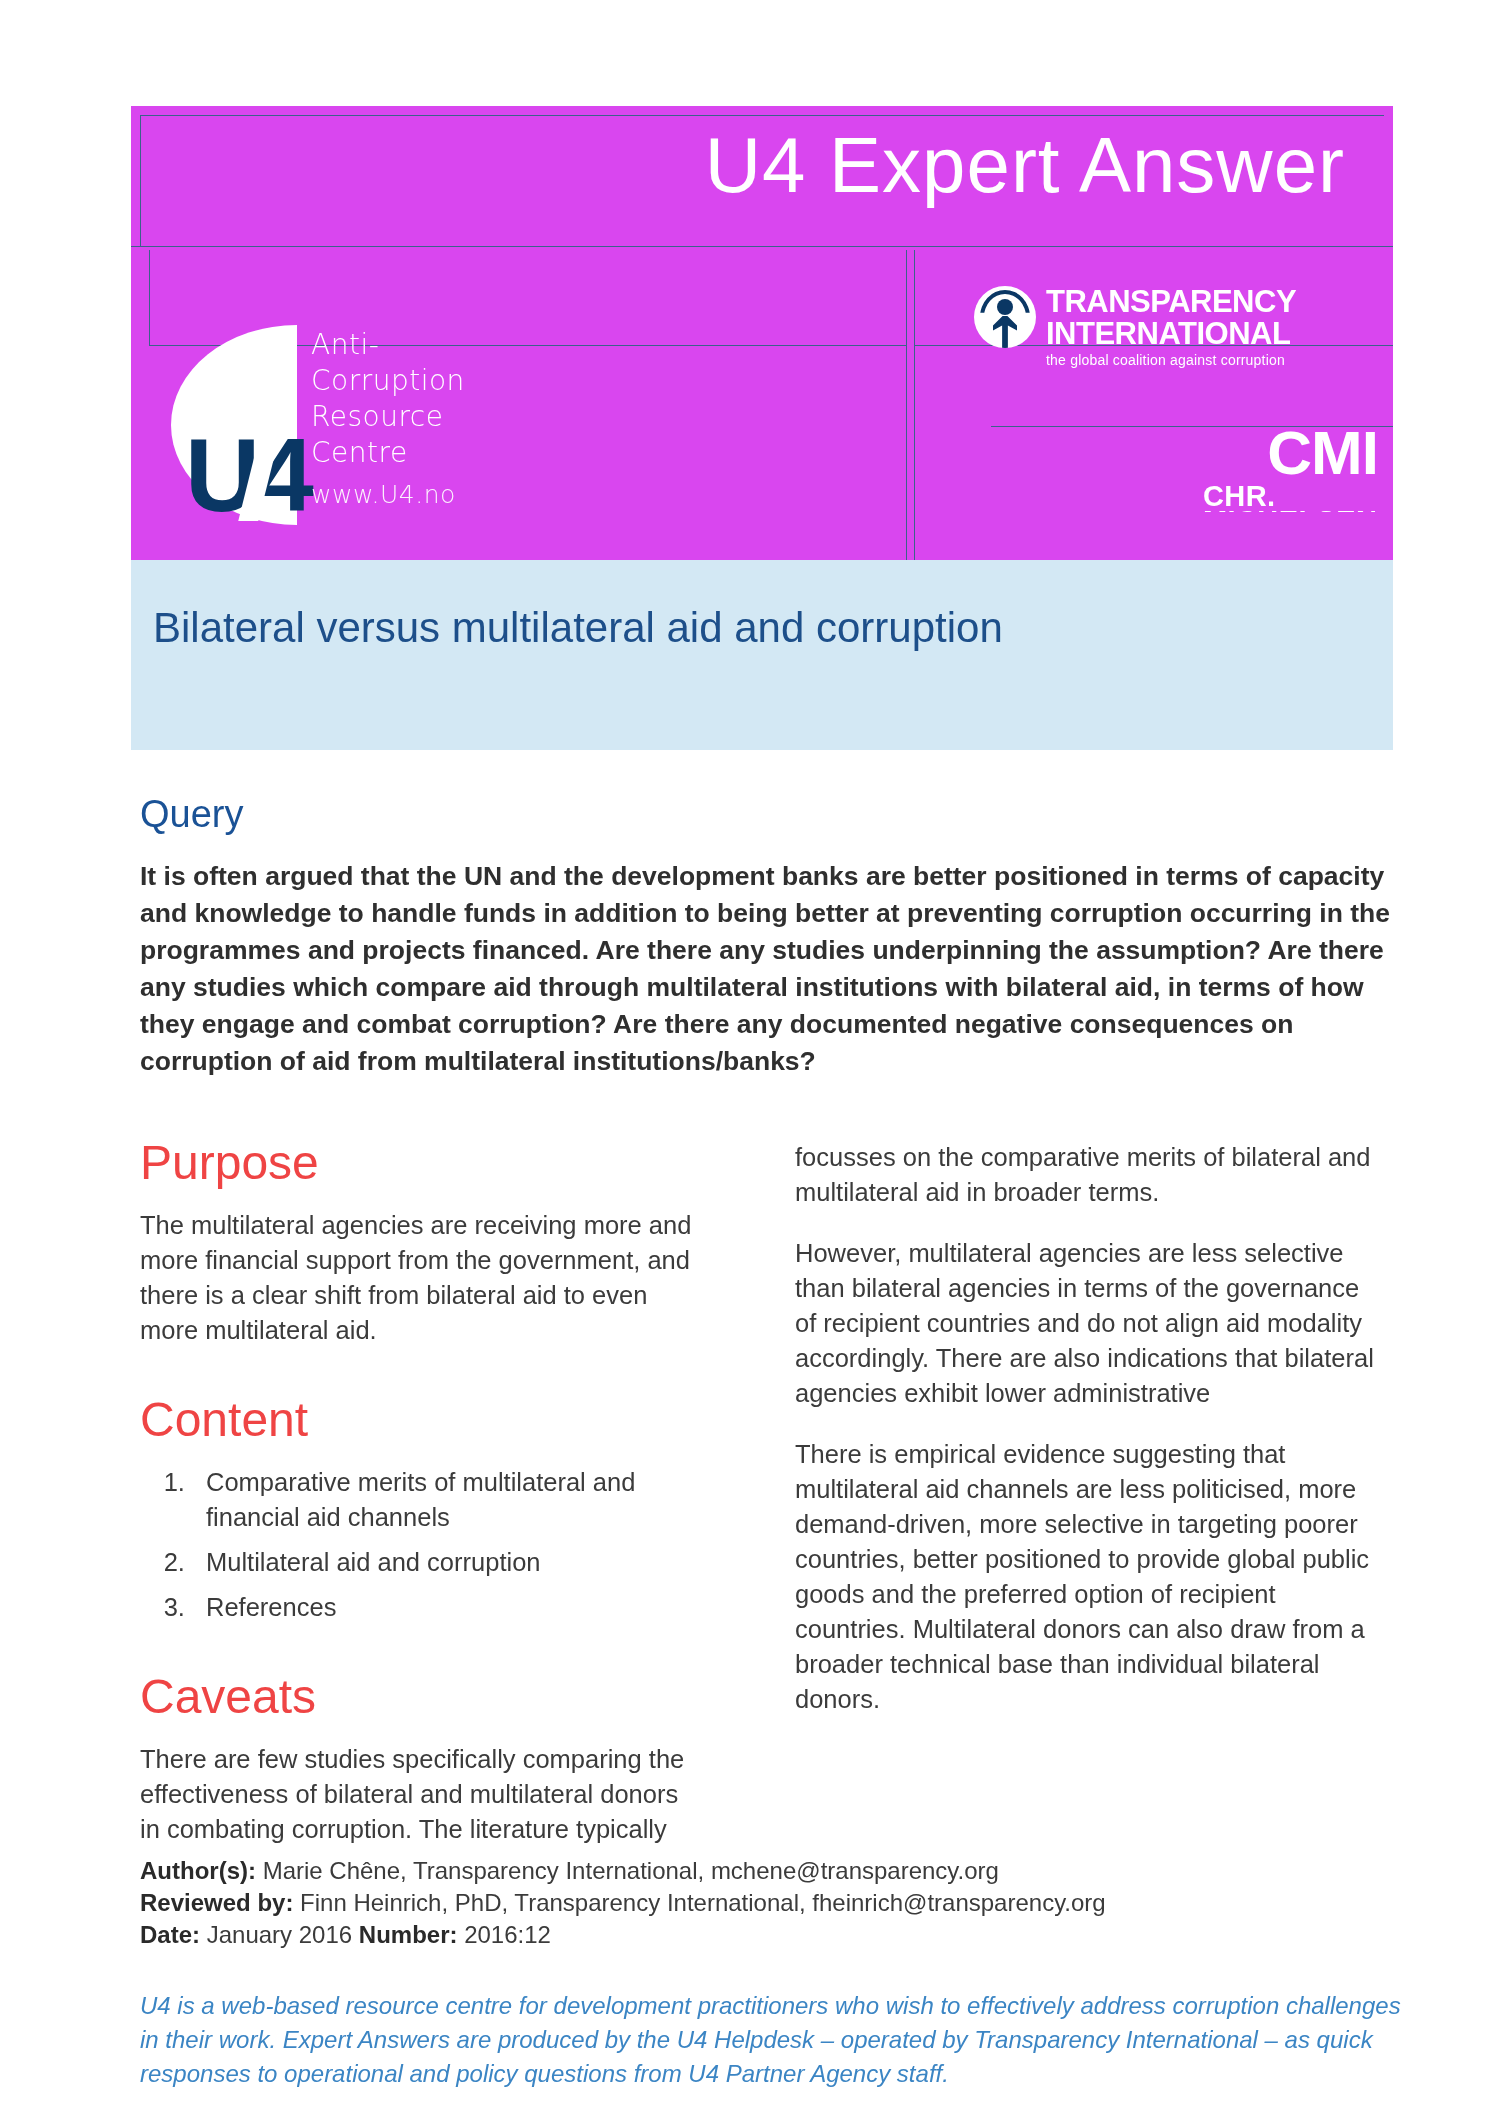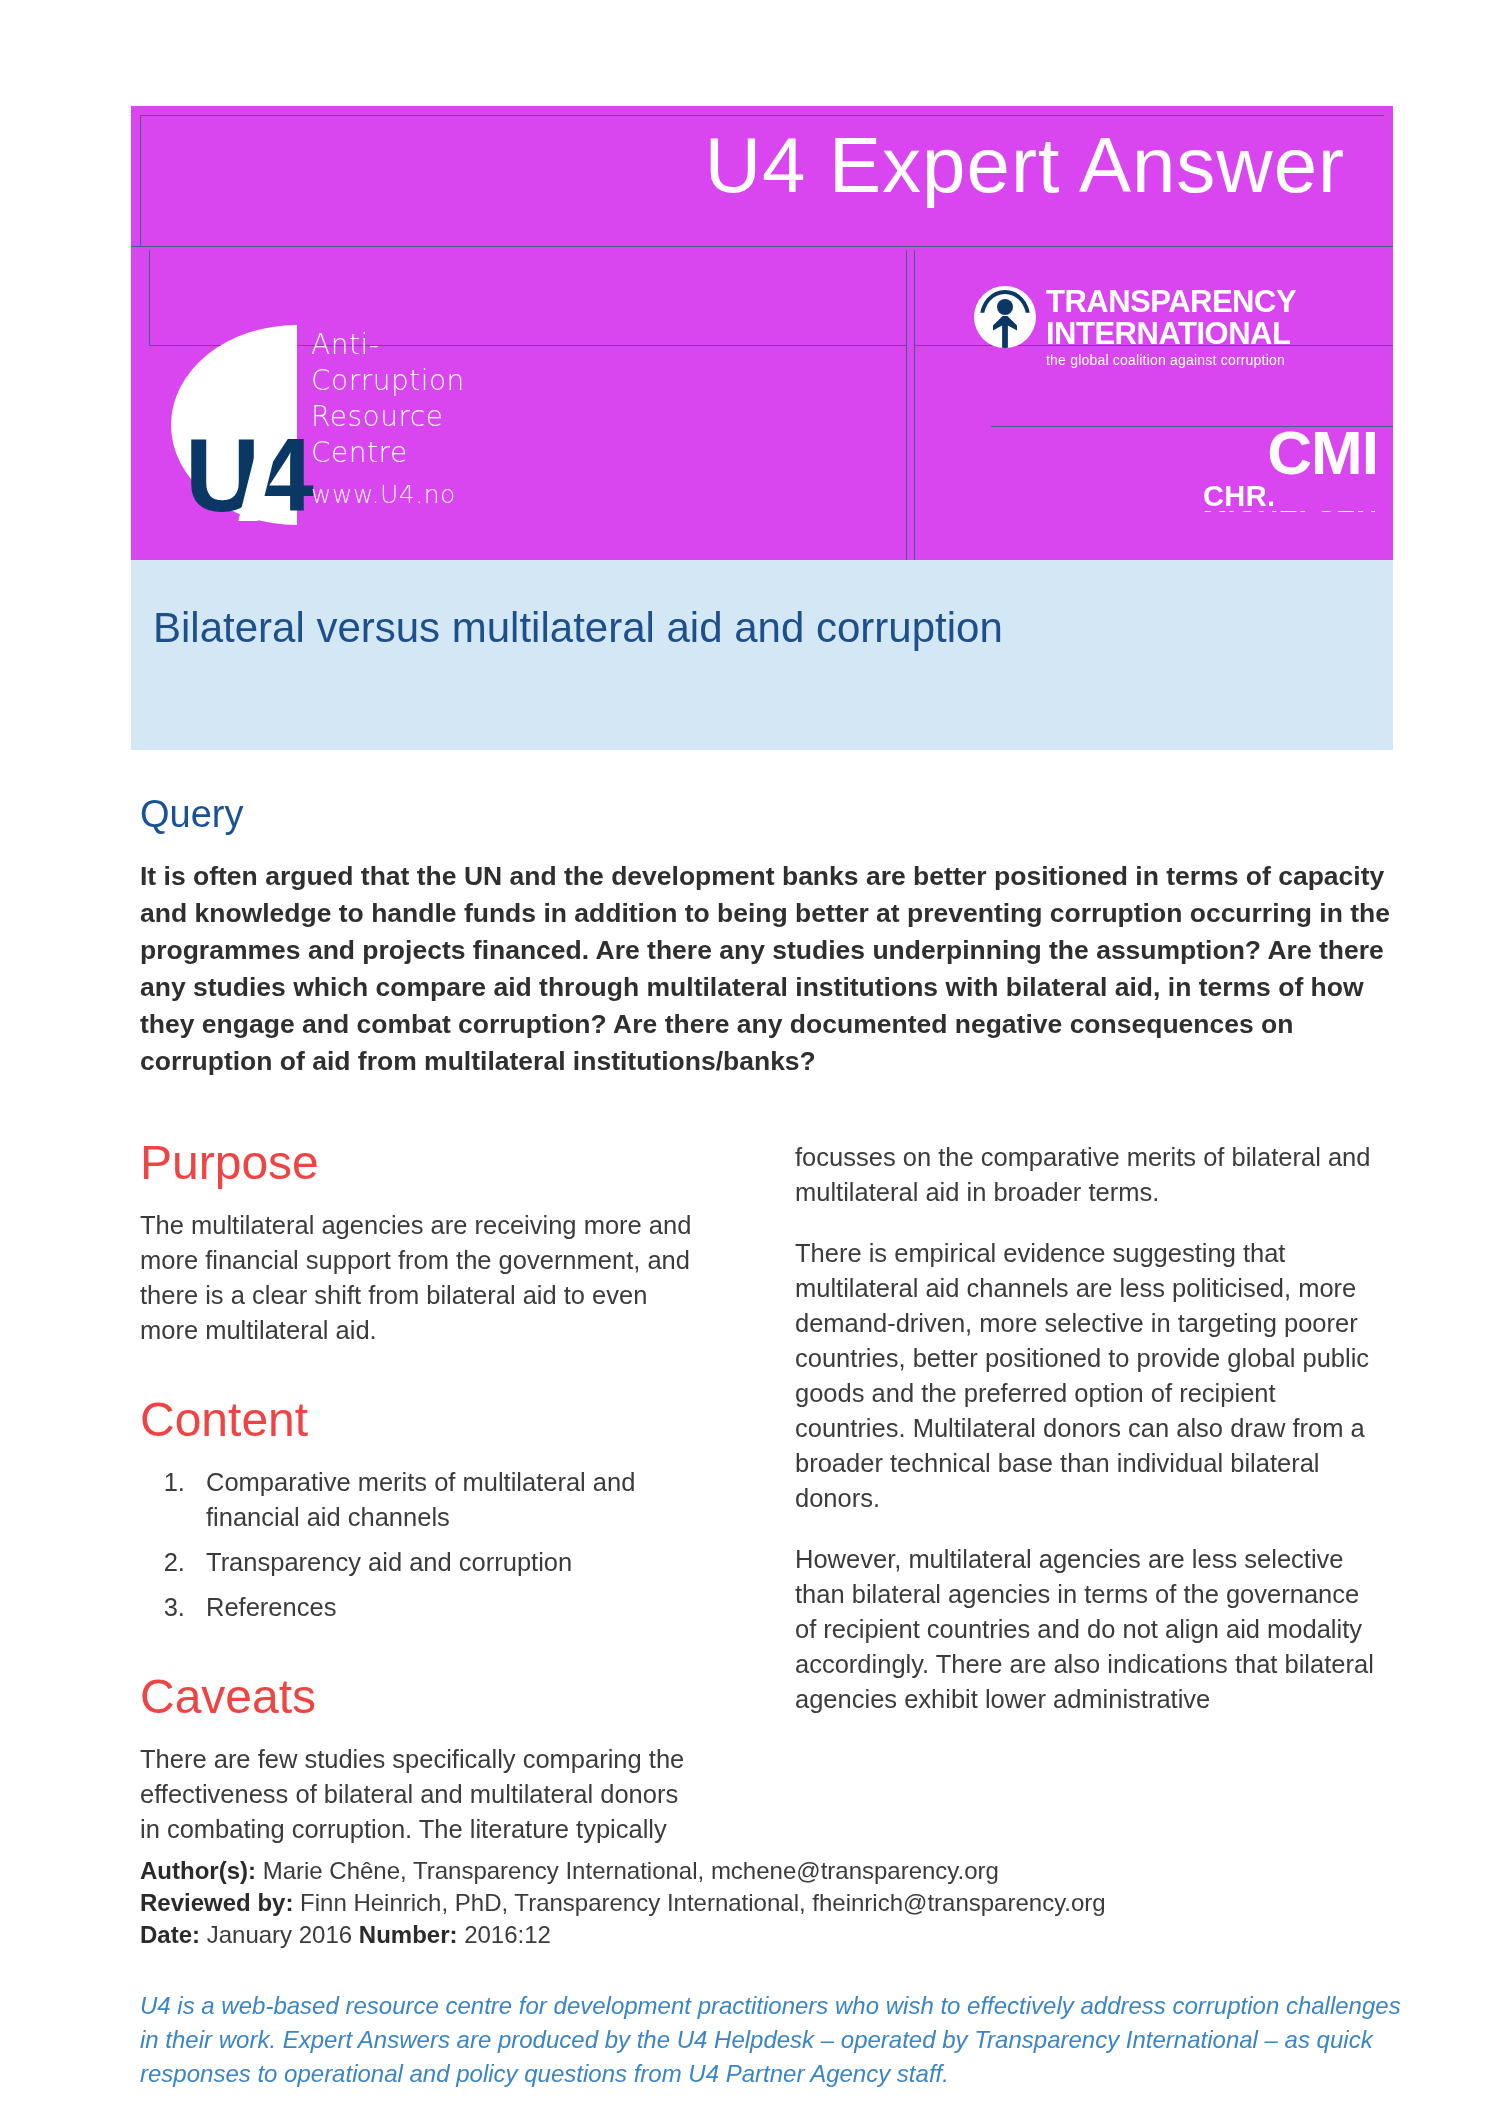--- a/index.html
+++ b/index.html
@@ -403,33 +403,33 @@
     <p class="query-text">It is often argued that the UN and the development banks are better positioned in terms of capacity and knowledge to handle funds in addition to being better at preventing corruption occurring in the programmes and projects financed. Are there any studies underpinning the assumption? Are there any studies which compare aid through multilateral institutions with bilateral aid, in terms of how they engage and combat corruption? Are there any documented negative consequences on corruption of aid from multilateral institutions/banks?</p>
   </div>
 
   <div class="col-left">
     <div class="h2">Purpose</div>
     <p class="body-text">The multilateral agencies are receiving more and more financial support from the government, and there is a clear shift from bilateral aid to even more multilateral aid.</p>
 
     <div class="h2 spaced">Content</div>
     <ol class="content-list">
       <li>Comparative merits of multilateral and financial aid channels</li>
-      <li>Transparency aid and corruption</li>
+      <li>Multilateral aid and corruption</li>
       <li>References</li>
     </ol>
 
     <div class="h2 spaced">Caveats</div>
     <p class="body-text">There are few studies specifically comparing the effectiveness of bilateral and multilateral donors in combating corruption. The literature typically</p>
   </div>
 
   <div class="col-right">
     <p class="body-text">focusses on the comparative merits of bilateral and multilateral aid in broader terms.</p>
 
+    <p class="body-text">However, multilateral agencies are less selective than bilateral agencies in terms of the governance of recipient countries and do not align aid modality accordingly. There are also indications that bilateral agencies exhibit lower administrative</p>
     <p class="body-text">There is empirical evidence suggesting that multilateral aid channels are less politicised, more demand-driven, more selective in targeting poorer countries, better positioned to provide global public goods and the preferred option of recipient countries. Multilateral donors can also draw from a broader technical base than individual bilateral donors.</p>
-    <p class="body-text">However, multilateral agencies are less selective than bilateral agencies in terms of the governance of recipient countries and do not align aid modality accordingly. There are also indications that bilateral agencies exhibit lower administrative</p>
   </div>
 
   <div class="footer">
     <div class="footer-line">
       <b>Author(s):</b><span> Marie Chêne, Transparency International, mchene@transparency.org</span>
     </div>
     <div class="footer-line">
       <b>Reviewed by:</b><span> Finn Heinrich, PhD, Transparency International, fheinrich@transparency.org</span>
     </div>
     <div class="footer-line">

